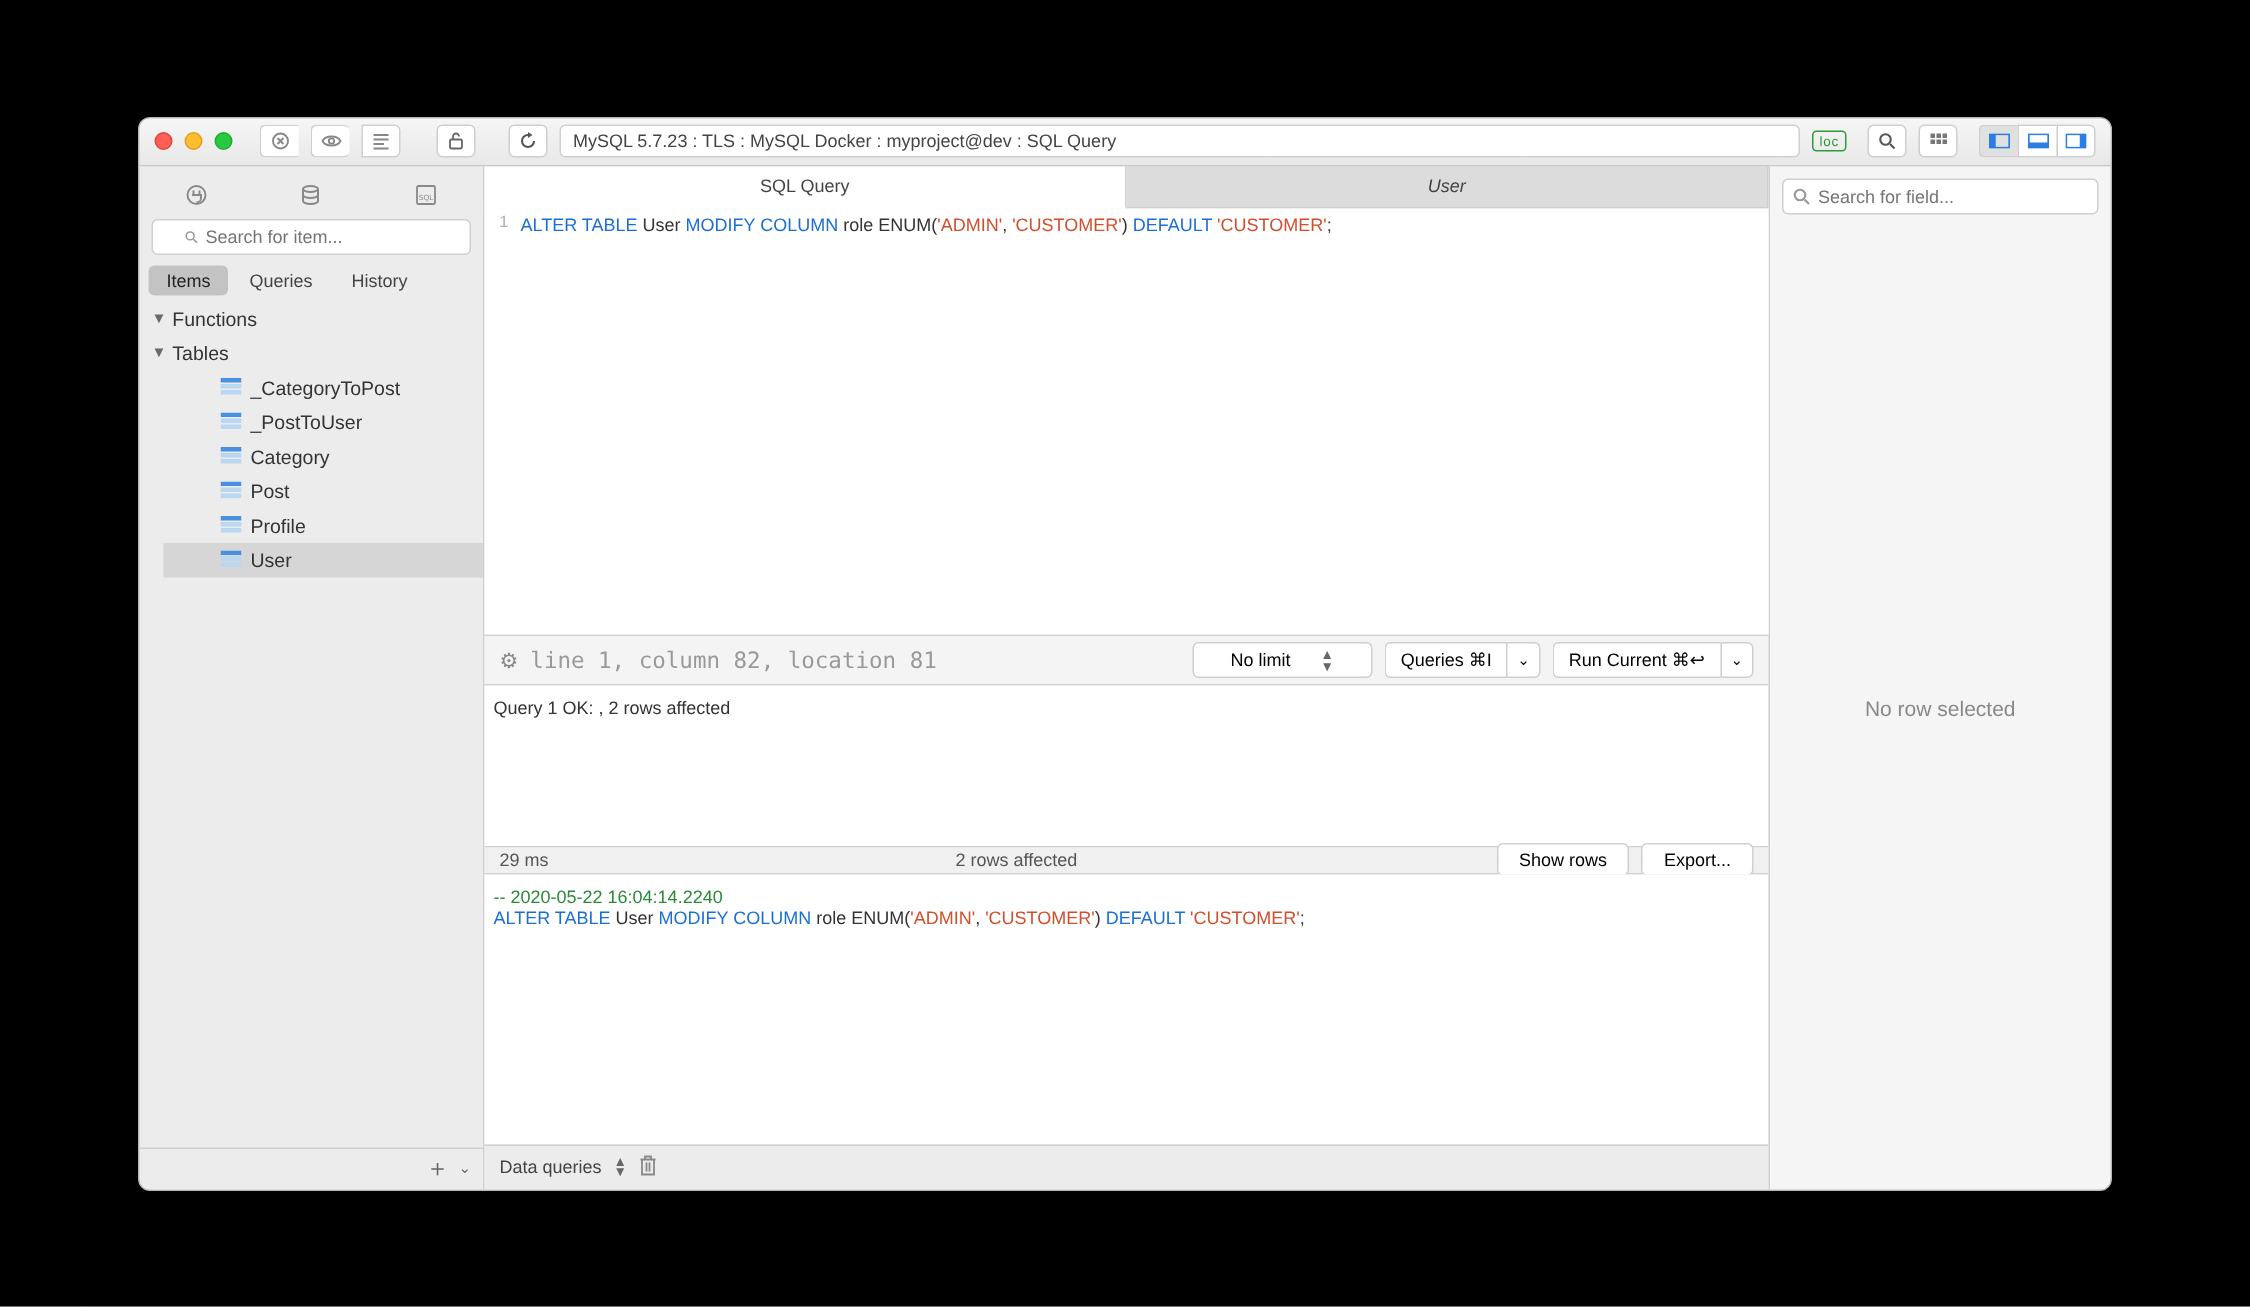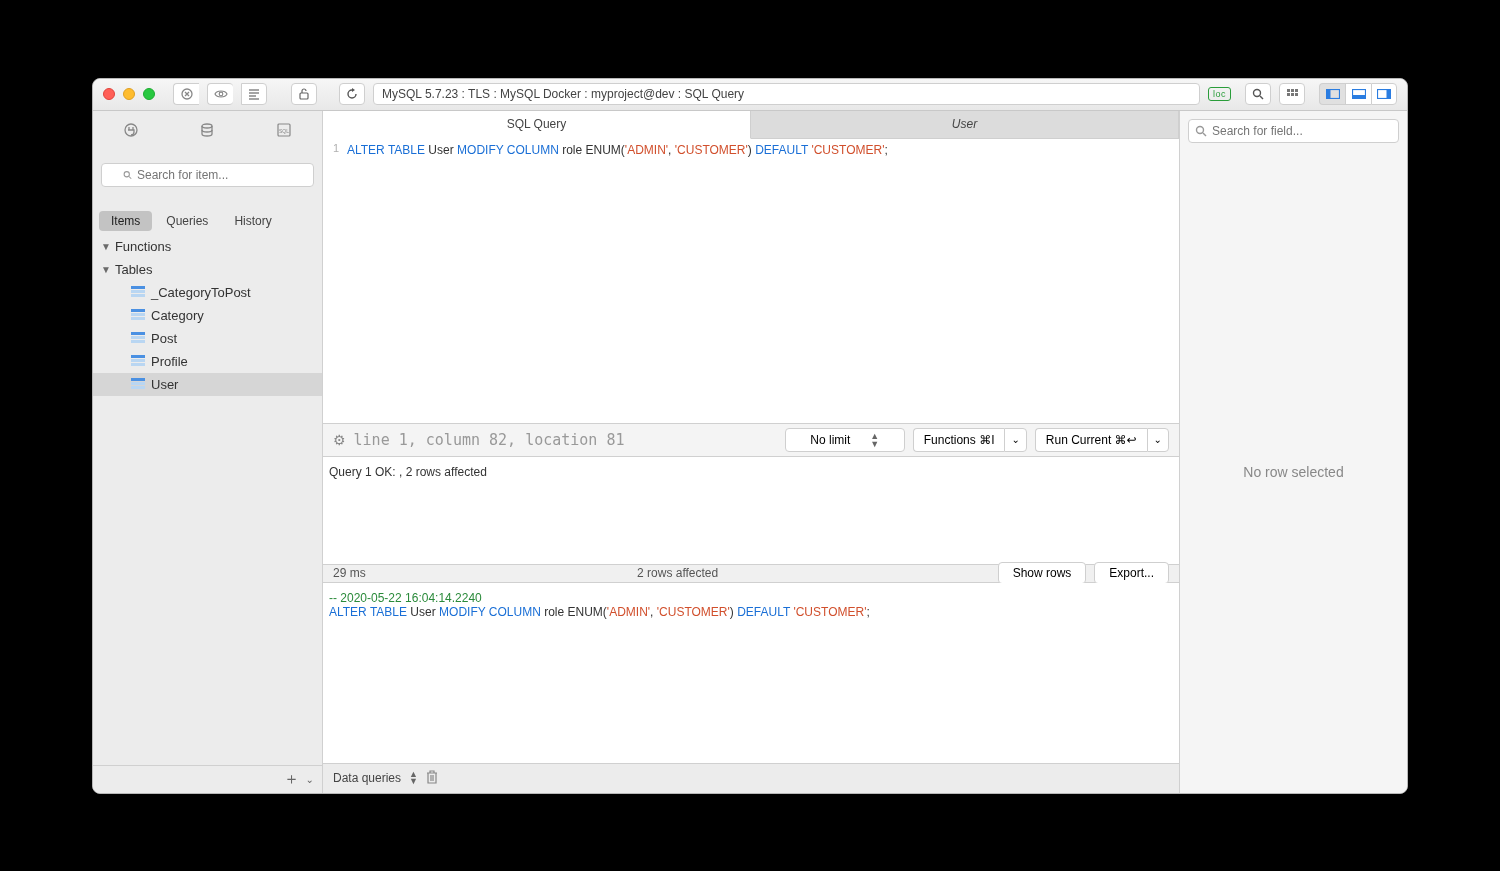--- a/index.html
+++ b/index.html
@@ -22,29 +22,29 @@
 .layout-toggles .tbtn { border-radius:0; border-right:none;}
 .layout-toggles .tbtn:first-child { border-radius:4px 0 0 4px;}
 .layout-toggles .tbtn:last-child { border-radius:0 4px 4px 0; border-right:1px solid #cfcfcf;}
 .layout-toggles .tbtn.active { background:#e0e0e0;}
 
 
 .body { flex:1; display:flex; min-height:0; }
 .sidebar { width:230px; background:#ececec; border-right:1px solid #d0d0d0; display:flex; flex-direction:column; }
 .side-top-icons { height:34px; display:flex; align-items:center; justify-content:space-around; padding-top:4px; }
 .side-top-icons .sicon { color:#6a6a6a; width:20px; height:20px; display:flex; align-items:center; justify-content:center; }
-.side-search { margin: 18px 8px; height:24px; background:#fff; border:1px solid #cfcfcf; border-radius:4px; display:flex; align-items:center; padding:0 21px; gap:5px; }
+.side-search { margin: 1px 8px; height:24px; background:#fff; border:1px solid #cfcfcf; border-radius:4px; display:flex; align-items:center; padding:0 21px; gap:5px; }
 .side-search input { border:none; outline:none; font-size:12px; flex:1; color:#333; background:transparent; }
 .side-tabs { display:flex; margin: 6px 0 4px 6px; gap:2px; }
 .side-tab { font-size:12px; padding:3px 12px; border-radius:4px; color:#444; }
 .side-tab.active { background:#c3c3c3; color:#222; }
 .tree { font-size:13px; color:#333; overflow:auto; flex:1; }
 .tree-group { padding: 4px 8px; display:flex; align-items:center; gap:4px; color:#333; font-weight:400; }
 .tree-group .disc { font-size:10px; color:#6a6a6a; }
-.tree-item { padding: 4px 8px 4px 38px; display:flex; align-items:center; gap:6px; }
+.tree-item { padding: 4px 8px 4px 38px; display:flex; align-items:center; gap:6px;margin-left:16px; }
 .tree-item.selected { background:#d6d6d6; }
 .table-icon { width:14px; height:12px; display:inline-block; }
 .table-icon svg { display:block; }
 .side-footer { height:28px; border-top:1px solid #d0d0d0; display:flex; align-items:center; justify-content:flex-end; padding:0 8px; gap:6px; color:#666; }
 
 .main { flex:1; display:flex; min-height:0; }
 .center { flex:1; display:flex; flex-direction:column; min-width:0; }
 .tabs { height:28px; display:flex; }
 .tab { flex:1; display:flex; align-items:center; justify-content:center; font-size:12px; border-right:1px solid #cfcfcf; border-bottom:1px solid #cfcfcf; background:#dcdcdc; color:#444; }
 .tab.active { background:#fff; border-bottom:1px solid #fff; font-weight:500;}
@@ -225,20 +225,30 @@
           <span>_CategoryToPost</span>
         </div>
         <div class="tree-item">
           <span class="table-icon">
               <svg width="14" height="12" viewBox="0 0 14 12">
                 <rect x="0" y="0" width="14" height="3" fill="#4a90e2"></rect>
                 <rect x="0" y="4" width="14" height="3" fill="#b9d6f2"></rect>
                 <rect x="0" y="8" width="14" height="3" fill="#b9d6f2"></rect>
               </svg>
             </span>
+          <span>_PostToUser</span>
+        </div>
+        <div class="tree-item">
+          <span class="table-icon">
+              <svg width="14" height="12" viewBox="0 0 14 12">
+                <rect x="0" y="0" width="14" height="3" fill="#4a90e2"></rect>
+                <rect x="0" y="4" width="14" height="3" fill="#b9d6f2"></rect>
+                <rect x="0" y="8" width="14" height="3" fill="#b9d6f2"></rect>
+              </svg>
+            </span>
           <span>Category</span>
         </div>
         <div class="tree-item">
           <span class="table-icon">
               <svg width="14" height="12" viewBox="0 0 14 12">
                 <rect x="0" y="0" width="14" height="3" fill="#4a90e2"></rect>
                 <rect x="0" y="4" width="14" height="3" fill="#b9d6f2"></rect>
                 <rect x="0" y="8" width="14" height="3" fill="#b9d6f2"></rect>
               </svg>
             </span>
@@ -284,21 +294,21 @@
         </div>
 
         <div class="editor-statusbar">
           <span class="status-gear">⚙</span>
           <span class="status-loc">line 1, column 82, location 81</span>
           <div class="sbtn" style="border-radius:4px; width:120px; justify-content:center; gap:20px;text-align:right;">
             <span>No limit</span>
             <span class="arrows">▲<br>▼</span>
           </div>
           <div class="btn-group">
-            <div class="sbtn l">Functions ⌘I</div>
+            <div class="sbtn l">Queries ⌘I</div>
             <div class="sbtn r" style="padding:0 6px;">
                 <span style="font-size:10px;">⌄</span>
               </div>
           </div>
           <div class="btn-group">
             <div class="sbtn l">Run Current ⌘↩︎</div>
             <div class="sbtn r" style="padding:0 6px;">
                 <span style="font-size:10px;">⌄</span>
               </div>
           </div>

